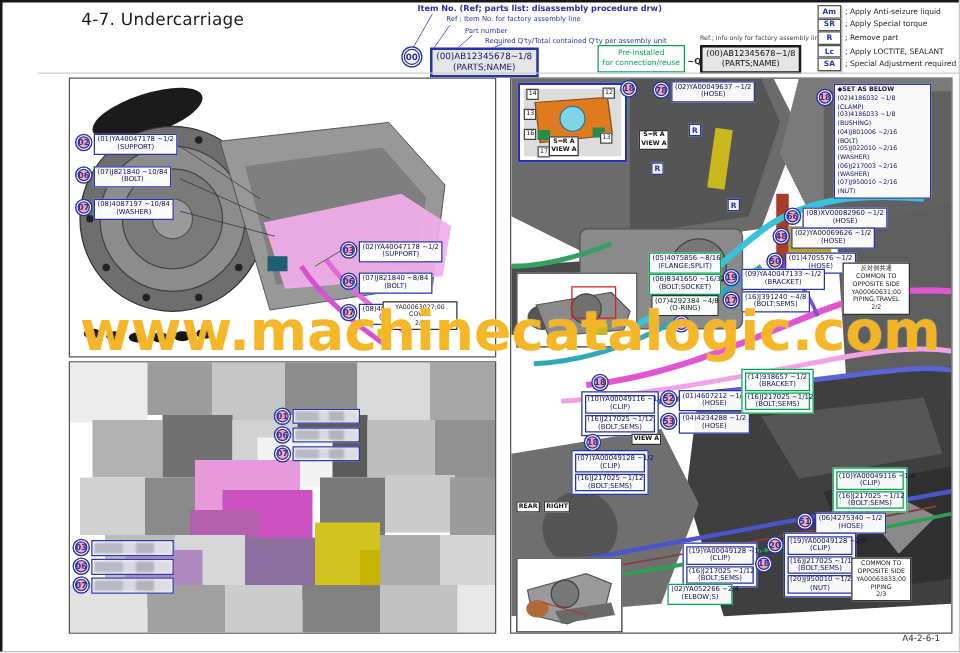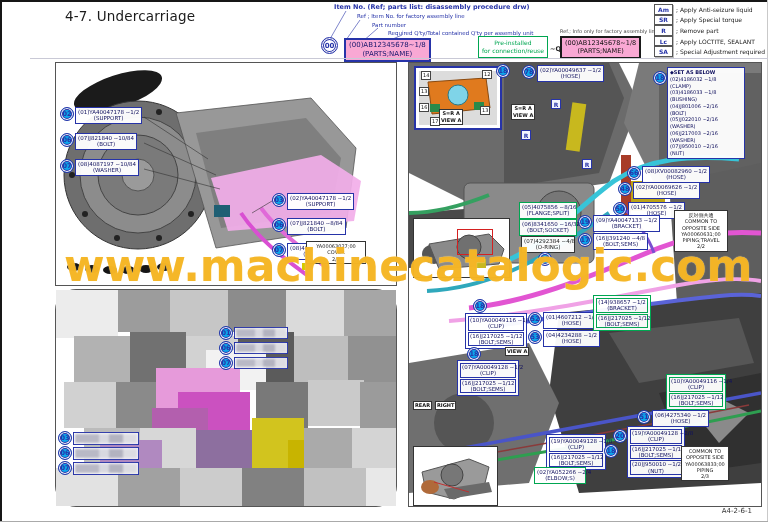--- a/index.html
+++ b/index.html
@@ -7,38 +7,38 @@
   .edge-top{position:absolute;left:0;top:0;width:768px;height:2px;background:#161616;}
   .edge-left{position:absolute;left:0;top:0;width:2px;height:522px;background:#161616;}
   .edge-right{position:absolute;right:0;top:0;width:1px;height:522px;background:#c9c9c9;}
   .edge-bottom{position:absolute;left:0;bottom:0;width:768px;height:1px;background:#aaa;}
   .divider{position:absolute;left:30px;top:58px;width:738px;height:1px;background:#c9c9d6;}
   .title{position:absolute;left:65px;top:8px;font-size:13.5px;color:#1b1b1b;letter-spacing:.2px;}
   .subtitle{position:absolute;left:65px;top:26px;font-size:8.5px;color:#222;}
   .lg-note{position:absolute;color:#2633a8;font-size:5.5px;white-space:nowrap;}
   .lg-note.b{font-weight:bold;font-size:6.5px;}
   .lg-circle{position:absolute;width:15px;height:15px;border-radius:50%;border:1px solid #2633a8;background:#fff;color:#2633a8;font-size:7px;font-weight:bold;display:flex;align-items:center;justify-content:center;box-shadow:inset 0 0 0 1px #fff,inset 0 0 0 2px #2633a8;}
-  .lg-box{position:absolute;border:2px solid #2633a8;background:#f9a8d4;color:#15156b;font-size:7px;line-height:1.3;text-align:center;padding:1px 3px;white-space:nowrap;}
+  .lg-box{position:absolute;border:2px solid #2633a8;background:#e5e5e5;color:#15156b;font-size:7px;line-height:1.3;text-align:center;padding:1px 3px;white-space:nowrap;}
   .lg-box span{display:block;}
   .lg-box.dark{border-color:#1a1a1a;color:#111;font-size:6.5px;}
   .lg-green{position:absolute;border:1px solid #00a651;color:#00a651;background:#fff;font-size:6px;line-height:1.35;text-align:center;padding:2px 3px;white-space:nowrap;}
   .lg-green span{display:block;}
   .lg-qty{position:absolute;font-size:6.5px;color:#222;font-weight:bold;}
   .lg-refnote{position:absolute;font-size:5px;color:#444;white-space:nowrap;}
   .codes{position:absolute;left:654px;top:4px;}
   .code-row{display:flex;align-items:center;gap:3px;height:10.6px;}
   .code-box{width:17px;height:8.5px;border:1px solid #555;background:#fff;color:#2633a8;font-size:6px;font-weight:bold;display:flex;align-items:center;justify-content:center;box-shadow:1px 1px 0 #bbb;flex:0 0 auto;}
   .code-desc{font-size:6px;color:#222;white-space:nowrap;}
   .panel{position:absolute;border:1px solid #555;background:#fff;}
   .p1{left:55px;top:62px;width:340px;height:222px;}
-  .p2{left:55px;top:289px;width:340px;height:216px;border-radius:21px;}
+  .p2{left:55px;top:289px;width:340px;height:216px;}
   .p3{left:408px;top:62px;width:352px;height:443px;}
   .art{position:absolute;left:0;top:0;width:100%;height:100%;}
   .co{position:absolute;display:flex;align-items:flex-start;gap:1px;}
-  .cnum{flex:0 0 auto;width:12px;height:12px;border-radius:50%;border:1px solid #2633a8;background:#0ea5e9;color:#2633a8;font-size:6.5px;font-weight:bold;display:flex;align-items:center;justify-content:center;box-shadow:inset 0 0 0 1px #fff,inset 0 0 0 2px #2633a8;}
+  .cnum{flex:0 0 auto;width:12px;height:12px;border-radius:50%;border:1px solid #2633a8;background:#fca5a5;color:#2633a8;font-size:6.5px;font-weight:bold;display:flex;align-items:center;justify-content:center;box-shadow:inset 0 0 0 1px #fff,inset 0 0 0 2px #2633a8;}
   .cnum.abs{position:absolute;}
   .cbox{border:1px solid #2633a8;background:rgba(255,255,255,.96);color:#10105e;font-size:5.5px;line-height:1.15;padding:1px 2px;text-align:center;white-space:nowrap;}
   .cbox span{display:block;}
   .cbox.abs{position:absolute;}
   .cbox.g{border-color:#00a651;}
   .cbox.dk{border-color:#333;color:#222;}
   .multi{padding:1px;}
   .sub{border:1px solid #2633a8;margin:1px;padding:0 1px;}
   .multi.g .sub{border-color:#00a651;}
   .setbox{font-size:5px;line-height:1.35;text-align:left;padding:1px 2px;}

